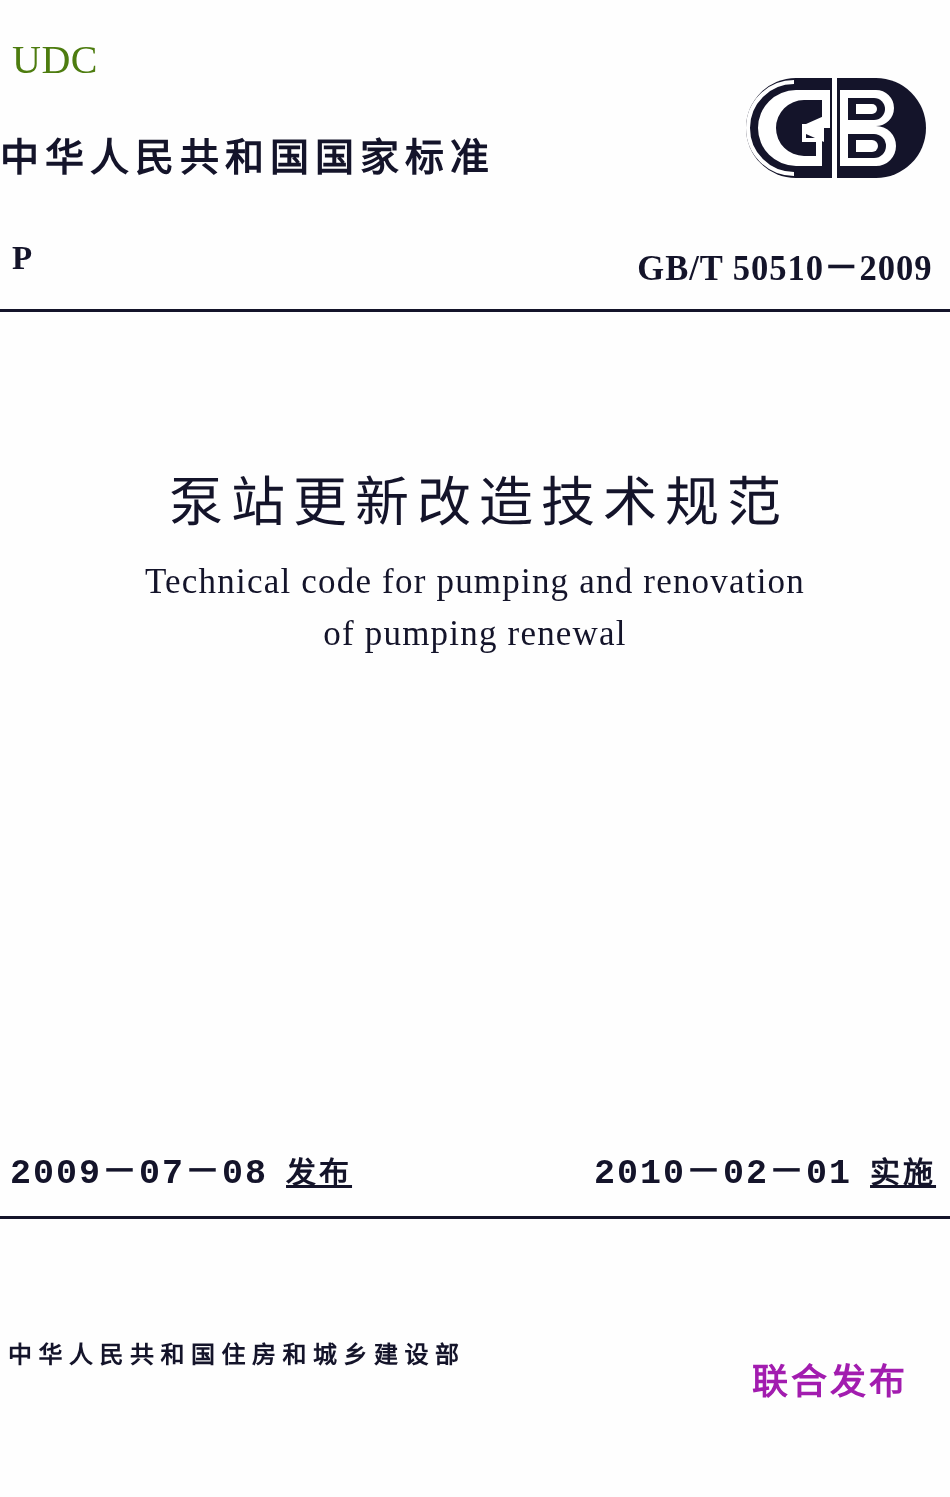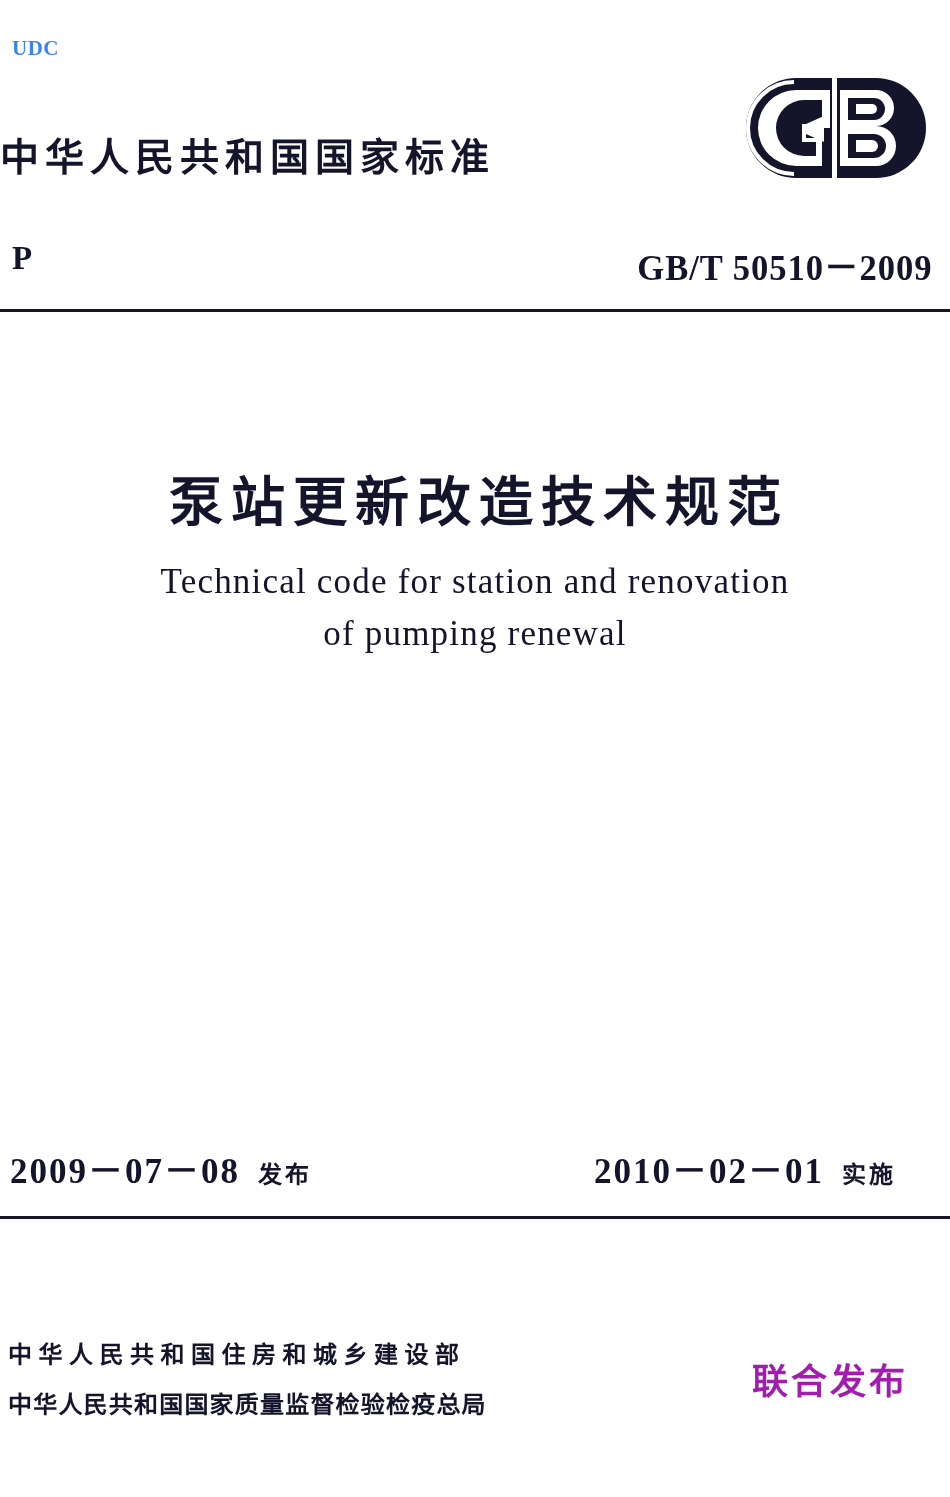--- a/index.html
+++ b/index.html
@@ -23,24 +23,24 @@
     inset: 0;
     background: #fefefe;
   }
 
   
   .udc {
     position: absolute;
     left: 12px;
     top: 36px;
     font-family: "Liberation Serif", "DejaVu Serif", serif;
-    font-weight: bold;
-    font-size: 21px;
+    font-weight: normal;
+    font-size: 40px;
     letter-spacing: 0.5px;
-    color: #3b82f6;
+    color: #4d7c0f;
   }
 
   .national-standard {
     position: absolute;
     left: 0;
     right: 0;
     top: 126px;
     font-family: "DejaVu Sans", "Liberation Sans", sans-serif;
     font-weight: bold;
     font-size: 39px;
@@ -96,21 +96,21 @@
   .rule-bottom { top: 1216px; }
 
   
   .title-cn {
     position: absolute;
     left: 0;
     right: 0;
     top: 458px;
     text-align: center;
     font-family: "DejaVu Sans", "Liberation Sans", sans-serif;
-    font-weight: bold;
+    font-weight: normal;
     font-size: 54px;
     letter-spacing: 8px;
     padding-left: 8px;
     color: #14142a;
   }
 
   .title-en {
     position: absolute;
     left: 0;
     right: 0;
@@ -137,29 +137,30 @@
     position: absolute;
     top: 0;
     font-weight: bold;
     font-size: 35px;
     white-space: nowrap;
     color: #14142a;
   }
   .date-issue  { left: 10px; }
   .date-effect { left: 594px; }
   .date .num {
-    font-family: Liberation Serif, serif;
+    font-family: Liberation Mono, monospace;
     letter-spacing: 2px;
     text-align: right;
   }
   .date .act {
     font-family: "DejaVu Sans", "Liberation Sans", sans-serif;
-    font-size: 24px;
+    font-size: 30px;
     letter-spacing: 3px;
     margin-left: 18px;
+    text-decoration: underline;
   }
 
   
   .publisher-block {
     position: absolute;
     left: 8px;
     top: 1330px;
     width: 730px;
     font-family: "DejaVu Sans", "Liberation Sans", sans-serif;
     font-weight: bold;
@@ -220,35 +221,34 @@
 
   <div class="class-letter">P</div>
 
   <div class="std-number">GB/T 50510－2009</div>
 
   <div class="rule rule-top"></div>
 
   <div class="title-cn">泵站更新改造技术规范</div>
 
   <div class="title-en">
-    <span class="line">Technical code for station and renovation</span>
+    <span class="line">Technical code for pumping and renovation</span>
     <span class="line">of pumping renewal</span>
   </div>
 
   <div class="date-row">
     <div class="date date-issue">
       <span class="num">2009－07－08</span><span class="act">发布</span>
     </div>
     <div class="date date-effect">
       <span class="num">2010－02－01</span><span class="act">实施</span>
     </div>
   </div>
 
   <div class="rule rule-bottom"></div>
 
   <div class="publisher-block">
     <span class="publisher-line l1">中华人民共和国住房和城乡建设部</span>
-    <span class="publisher-line l2">中华人民共和国国家质量监督检验检疫总局</span>
   </div>
 
   <div class="joint-issue">联合发布</div>
 
 </div>
 
 </body></html>

